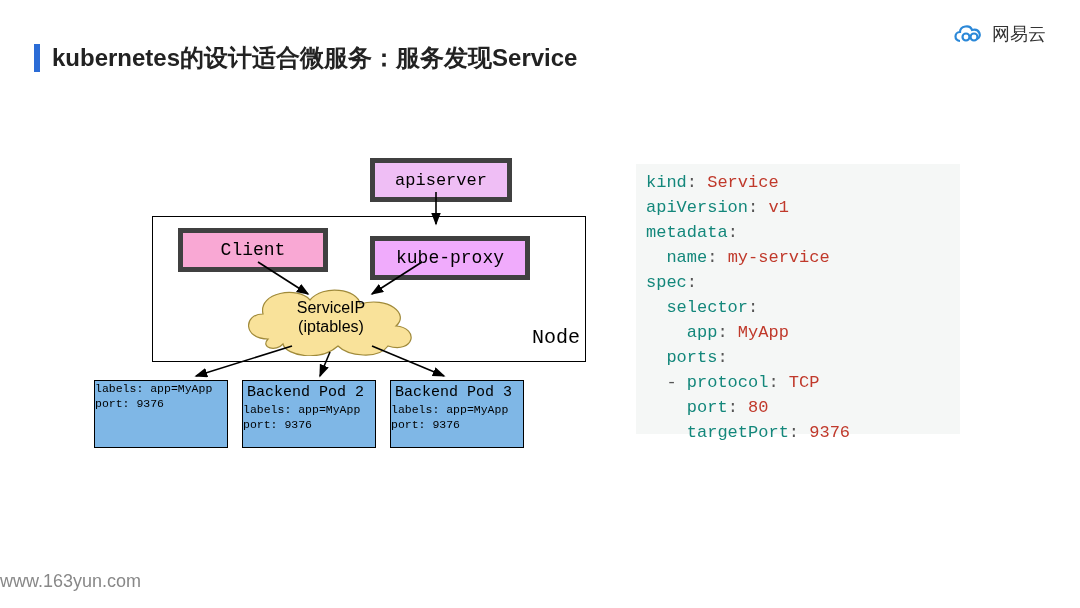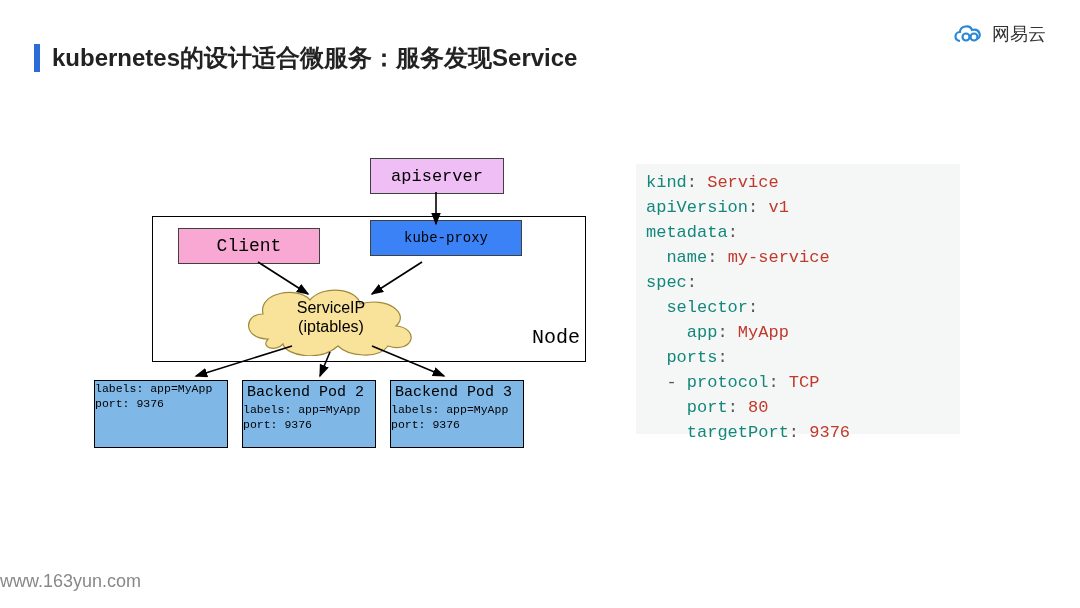--- a/index.html
+++ b/index.html
@@ -3,26 +3,26 @@
 <meta charset="utf-8">
 <style>
 html,body{margin:0;padding:0;width:1080px;height:608px;background:#fff;font-family:Arial,"Microsoft YaHei",sans-serif;overflow:hidden}
 .slide{position:relative;width:1080px;height:608px}
 .title-bar{position:absolute;left:34px;top:42px;display:flex;align-items:center}
 .title-accent{width:6px;height:28px;background:#2b6cd6;margin-right:12px}
 .title-text{font-size:24px;font-weight:bold;color:#222}
 .logo{position:absolute;right:34px;top:22px;display:flex;align-items:center}
 .logo-text{font-size:18px;color:#333;margin-left:6px}
 .diagram{position:absolute;left:72px;top:148px;width:530px;height:350px}
-.box{position:absolute;border:1px solid #404040;text-align:center;font-family:"Courier New",monospace;display:flex;align-items:center;justify-content:center}
+.box{position:absolute;border:5px solid #404040;text-align:center;font-family:"Courier New",monospace;display:flex;align-items:center;justify-content:center}
 .apiserver{left:298px;top:10px;width:132px;height:34px;background:#efbef5;font-size:17px}
 .node-frame{position:absolute;left:80px;top:68px;width:432px;height:144px;border:1px solid #000}
 .node-label{position:absolute;left:460px;top:178px;font-family:"Courier New",monospace;font-size:20px}
 .client{left:106px;top:80px;width:140px;height:34px;background:#f9a8d4;font-size:18px}
-.kubeproxy{left:298px;top:72px;width:150px;height:34px;background:#3b82f6;font-size:14px}
+.kubeproxy{left:298px;top:88px;width:150px;height:34px;background:#f0abfc;font-size:18px}
 .cloud{position:absolute;left:166px;top:136px;width:186px;height:72px}
 .cloud svg{position:absolute;left:0;top:0}
 .cloud-text{position:absolute;left:0;top:14px;width:186px;text-align:center;font-family:Liberation Sans, sans-serif;font-size:16px;line-height:19px}
 .pod{position:absolute;width:132px;height:66px;background:#7fb7e6;border:1px solid #000;font-family:"Courier New",monospace}
 .pod-title{font-size:15px;padding:3px 4px 1px 4px}
 .pod-meta{font-size:11.5px;padding:0 0;line-height:15px}
 .pod1{left:22px;top:232px}
 .pod2{left:170px;top:232px}
 .pod3{left:318px;top:232px}
 .arrow{position:absolute}

